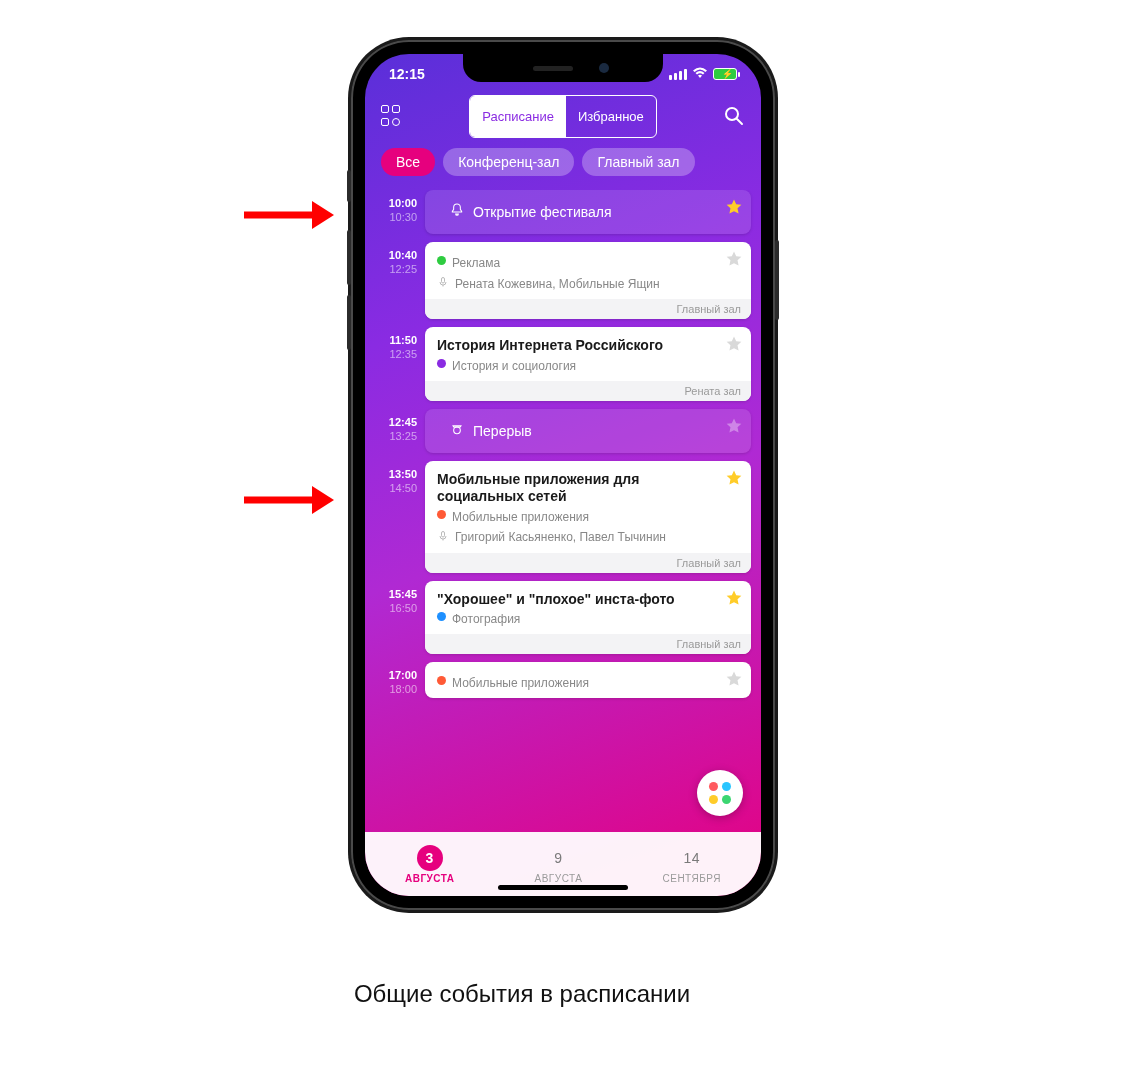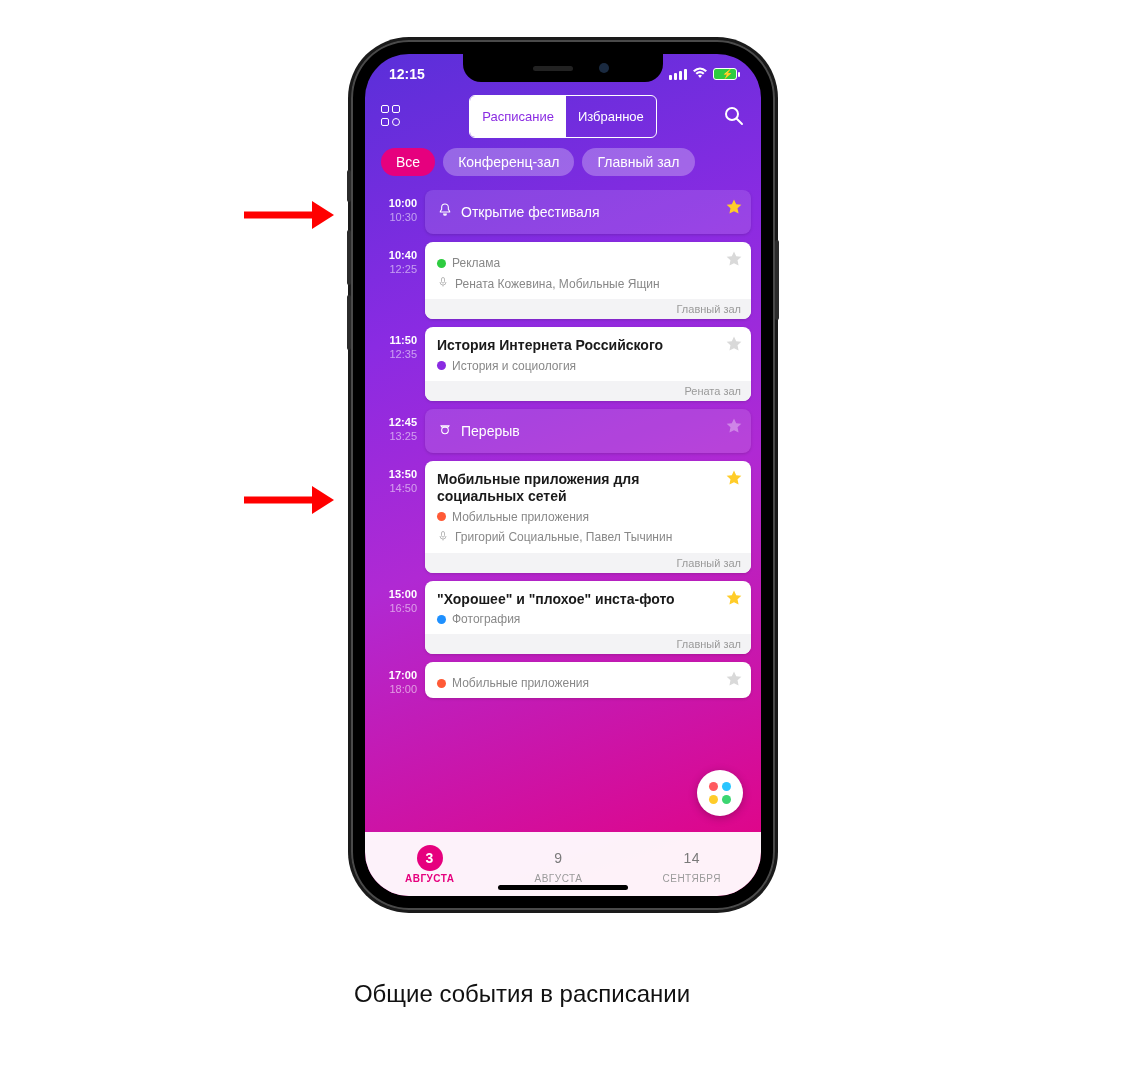--- a/index.html
+++ b/index.html
@@ -66,28 +66,28 @@
   .chip.active { background:#e6007e; }
   
   .list { position:absolute; top:136px; left:0; right:0; bottom:64px; overflow:hidden; padding:0 10px 0 0;}
   .row { display:flex; gap:8px; margin-bottom:8px; padding-left:8px; align-items:flex-start;}
   .times { width:44px; text-align:right; font-size:11px; line-height:1.3; padding-top:6px; padding-left:4px;}
   .t-start { color:#fff; font-weight:600;}
   .t-end   { color:rgba(255,255,255,0.55);}
   .card { flex:1; background:#fff; border-radius:8px; overflow:hidden; position:relative; box-shadow:0 1px 3px rgba(0,0,0,0.15);}
   .card .body { padding:10px 36px 8px 12px; }
   .card-title { font-size:14px; font-weight:600; color:#1a1a1a; line-height:1.25;}
-  .tag-row { display:flex; align-items:center; gap:6px; margin-top:4px; font-size:12px; color:#888;}
+  .tag-row { display:flex; align-items:flex-start; gap:6px; margin-top:4px; font-size:12px; color:#888;}
   .dot { width:9px; height:9px; border-radius:50%; flex-shrink:0;}
   .speak-row { display:flex; align-items:center; gap:6px; margin-top:6px; font-size:12px; color:#888;}
   .room-foot { background:#f3f3f5; color:#9a9a9a; text-align:right; font-size:11px; padding:4px 10px;}
   .star { position:absolute; top:8px; right:8px; width:18px; height:18px;}
   .star svg { width:18px; height:18px; }
   
-  .card.banner { background:rgba(255,255,255,0.12); }
+  .card.banner { background:rgba(255,255,255,0.12);padding-left:12px; }
   .card.banner .body { display:flex; align-items:center; gap:8px; padding:12px 36px 12px 12px;}
   .card.banner .banner-title { color:#fff; font-size:14px; font-weight:500;}
   
   .dates { position:absolute; left:0; right:0; bottom:0; height:64px; background:rgba(255,255,255,0.95); display:flex; justify-content:space-around; align-items:center; z-index:30;}
   .date-item { text-align:center; font-size:10px; color:#9a9a9a; letter-spacing:0.5px;}
   .date-num  { display:inline-flex; width:26px; height:26px; align-items:center; justify-content:center; border-radius:50%; font-size:14px; color:#7a7a7a; margin-bottom:2px;}
   .date-item.active .date-num { background:#e6007e; color:#fff;}
   .date-item.active { color:#e6007e; font-weight:600;}
   .fab { position:absolute; right:18px; bottom:80px; width:46px; height:46px; background:#fff; border-radius:50%; display:flex; align-items:center; justify-content:center; box-shadow:0 2px 8px rgba(0,0,0,0.25); z-index:35;}
   .fab-dots { width:22px; height:22px; position:relative;}
@@ -267,32 +267,32 @@
                 <div class="card-title">Мобильные приложения для социальных сетей</div>
                 <div class="tag-row">
                   <span class="dot" style="background:#ff5a36"></span>
                   <span>Мобильные приложения</span>
                 </div>
                 <div class="speak-row">
                   <span><svg width="12" height="12" viewBox="0 0 24 24">
                       <rect x="9" y="3" width="6" height="11" rx="3" fill="none" stroke="#aaa" stroke-width="1.6"></rect>
                       <path d="M6 12a6 6 0 0 0 12 0M12 18v3" fill="none" stroke="#aaa" stroke-width="1.6"></path>
                     </svg></span>
-                  <span>Григорий Социальные, Павел Тычинин</span>
+                  <span>Григорий Касьяненко, Павел Тычинин</span>
                 </div>
               </div>
               <div class="room-foot">Главный зал</div>
               <div class="star"><svg viewBox="0 0 24 24">
                   <path d="M12 2l2.9 6.3 6.9.7-5.1 4.7 1.4 6.8L12 17.8 5.9 20.5l1.4-6.8L2.2 9l6.9-.7L12 2z" fill="#ffcc29" stroke="none"></path>
                 </svg></div>
             </div>
           </div>
           <div class="row">
             <div class="times">
-              <div class="t-start">15:00</div>
+              <div class="t-start">15:45</div>
               <div class="t-end">16:50</div>
             </div>
             <div class="card">
               <div class="body">
                 <div class="card-title">"Хорошее" и "плохое" инста-фото</div>
                 <div class="tag-row">
                   <span class="dot" style="background:#1e90ff"></span>
                   <span>Фотография</span>
                 </div>
               </div>

